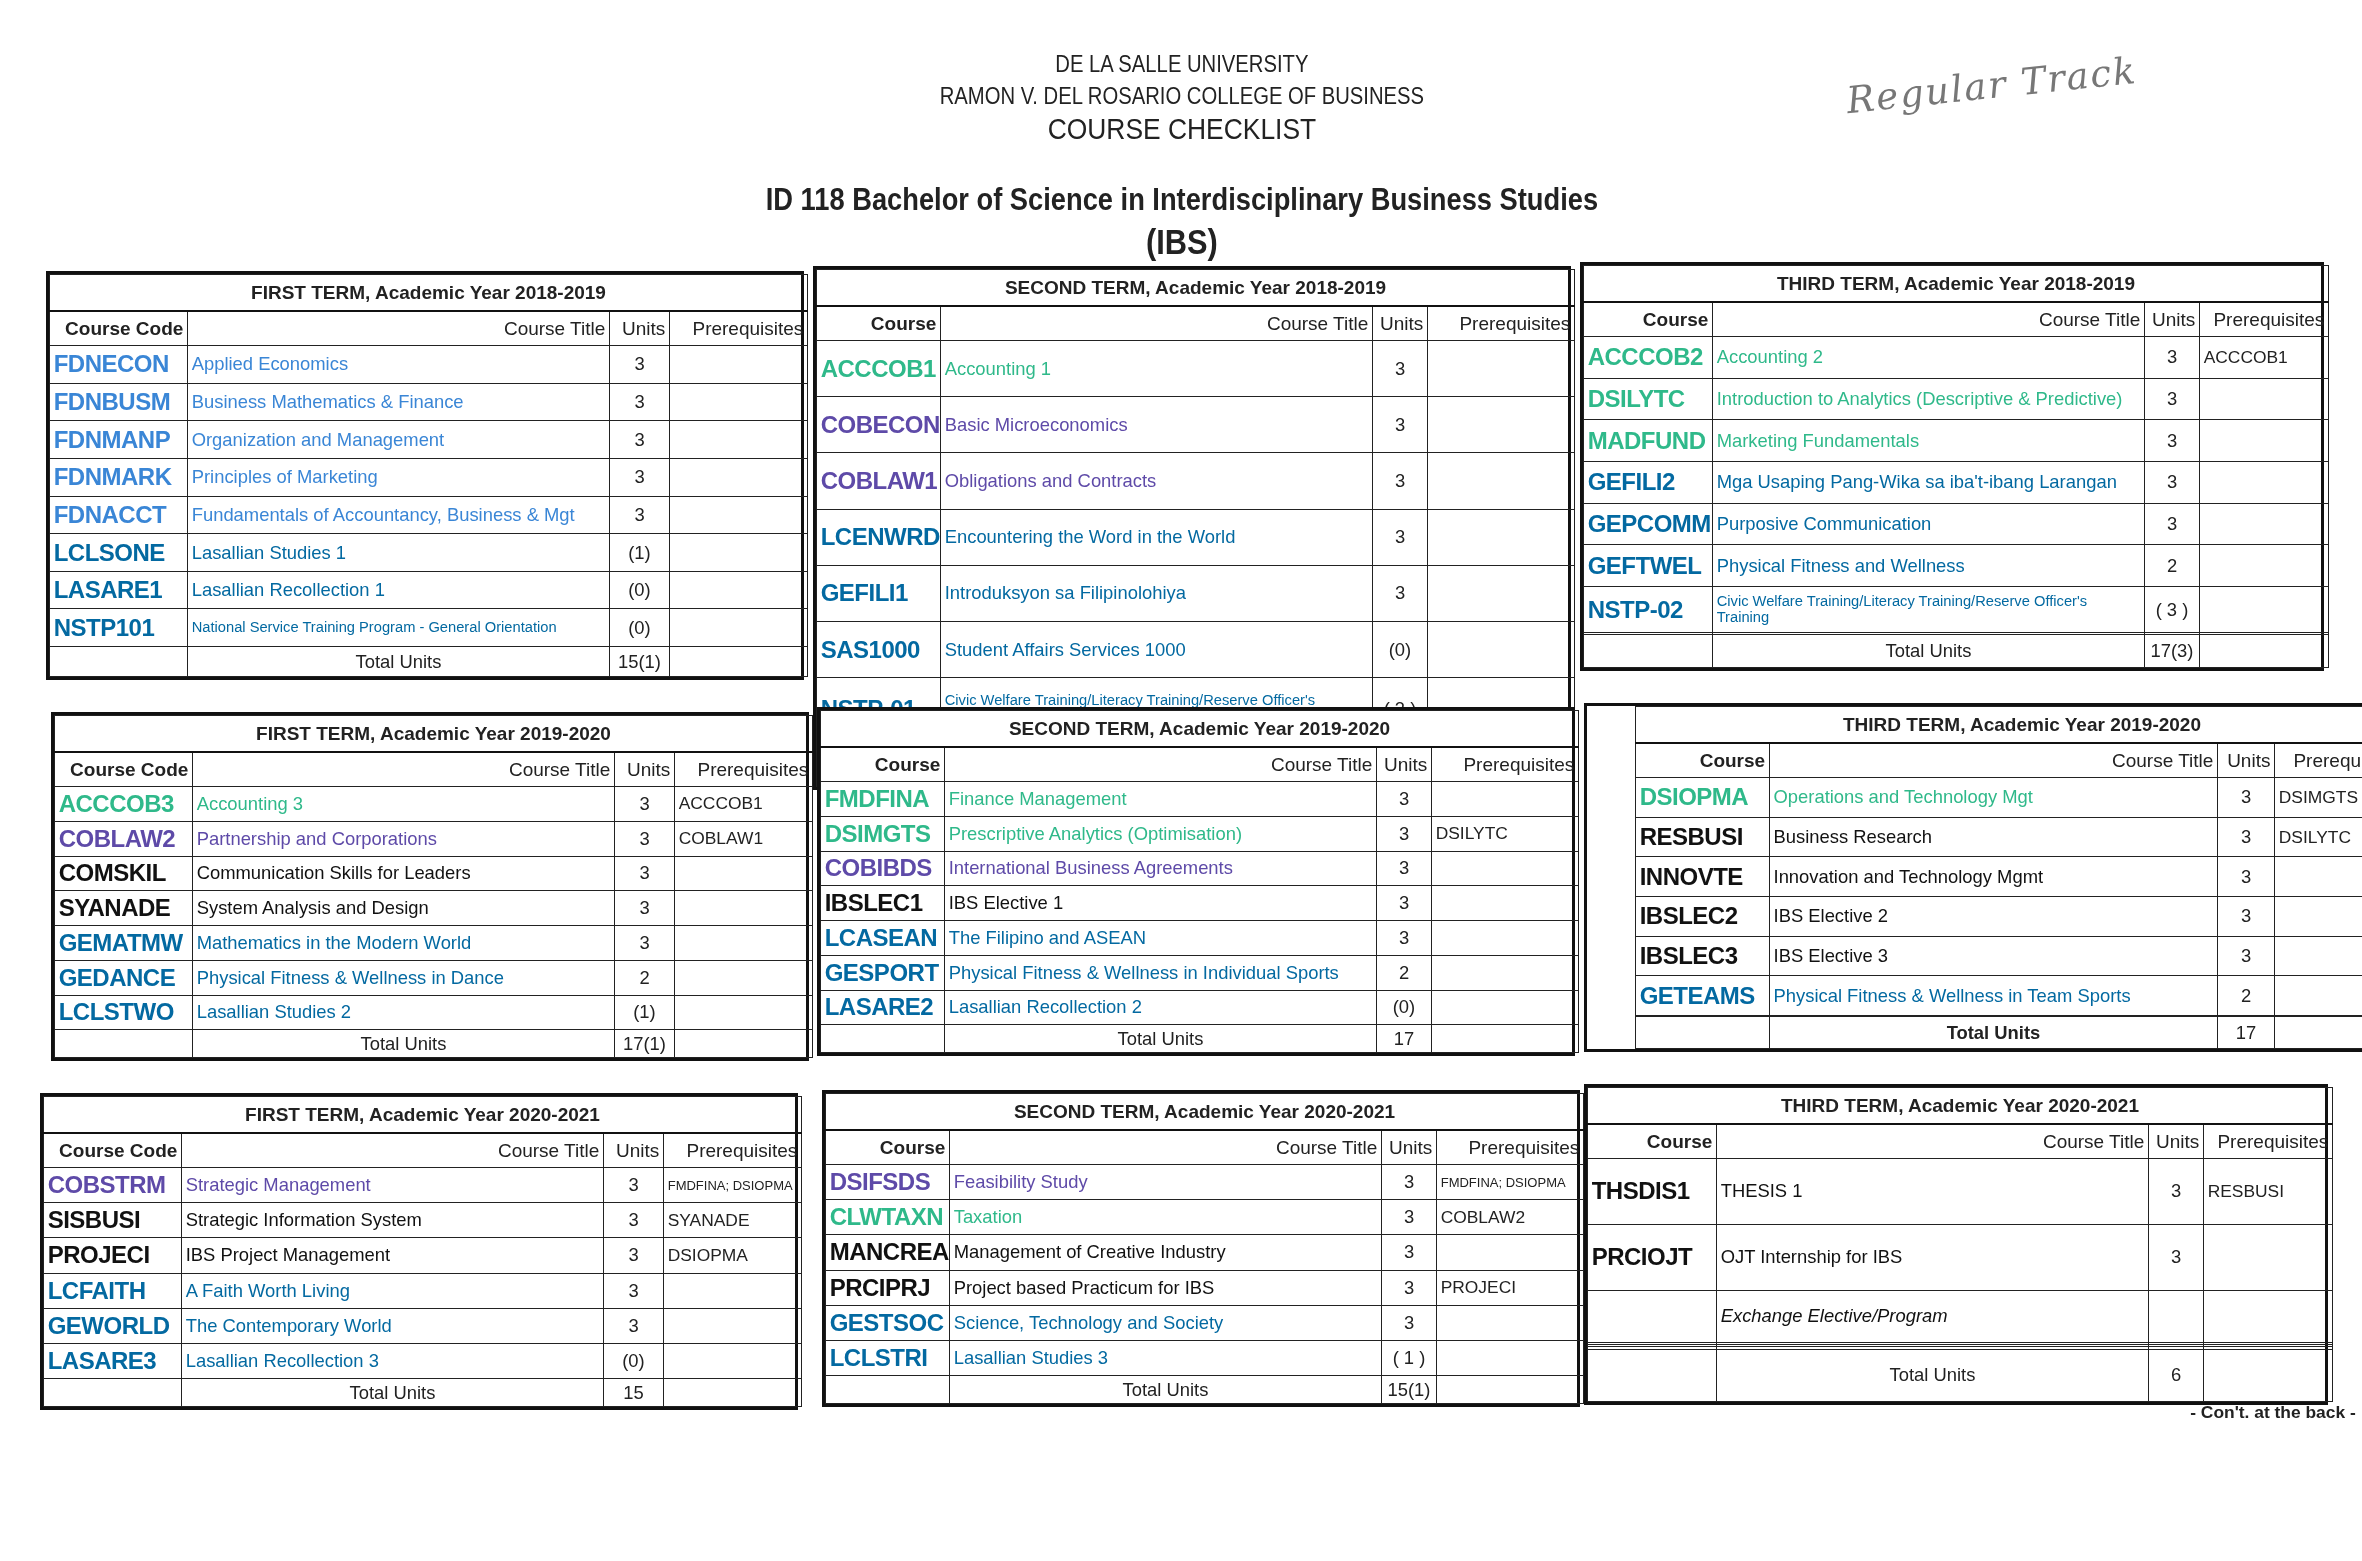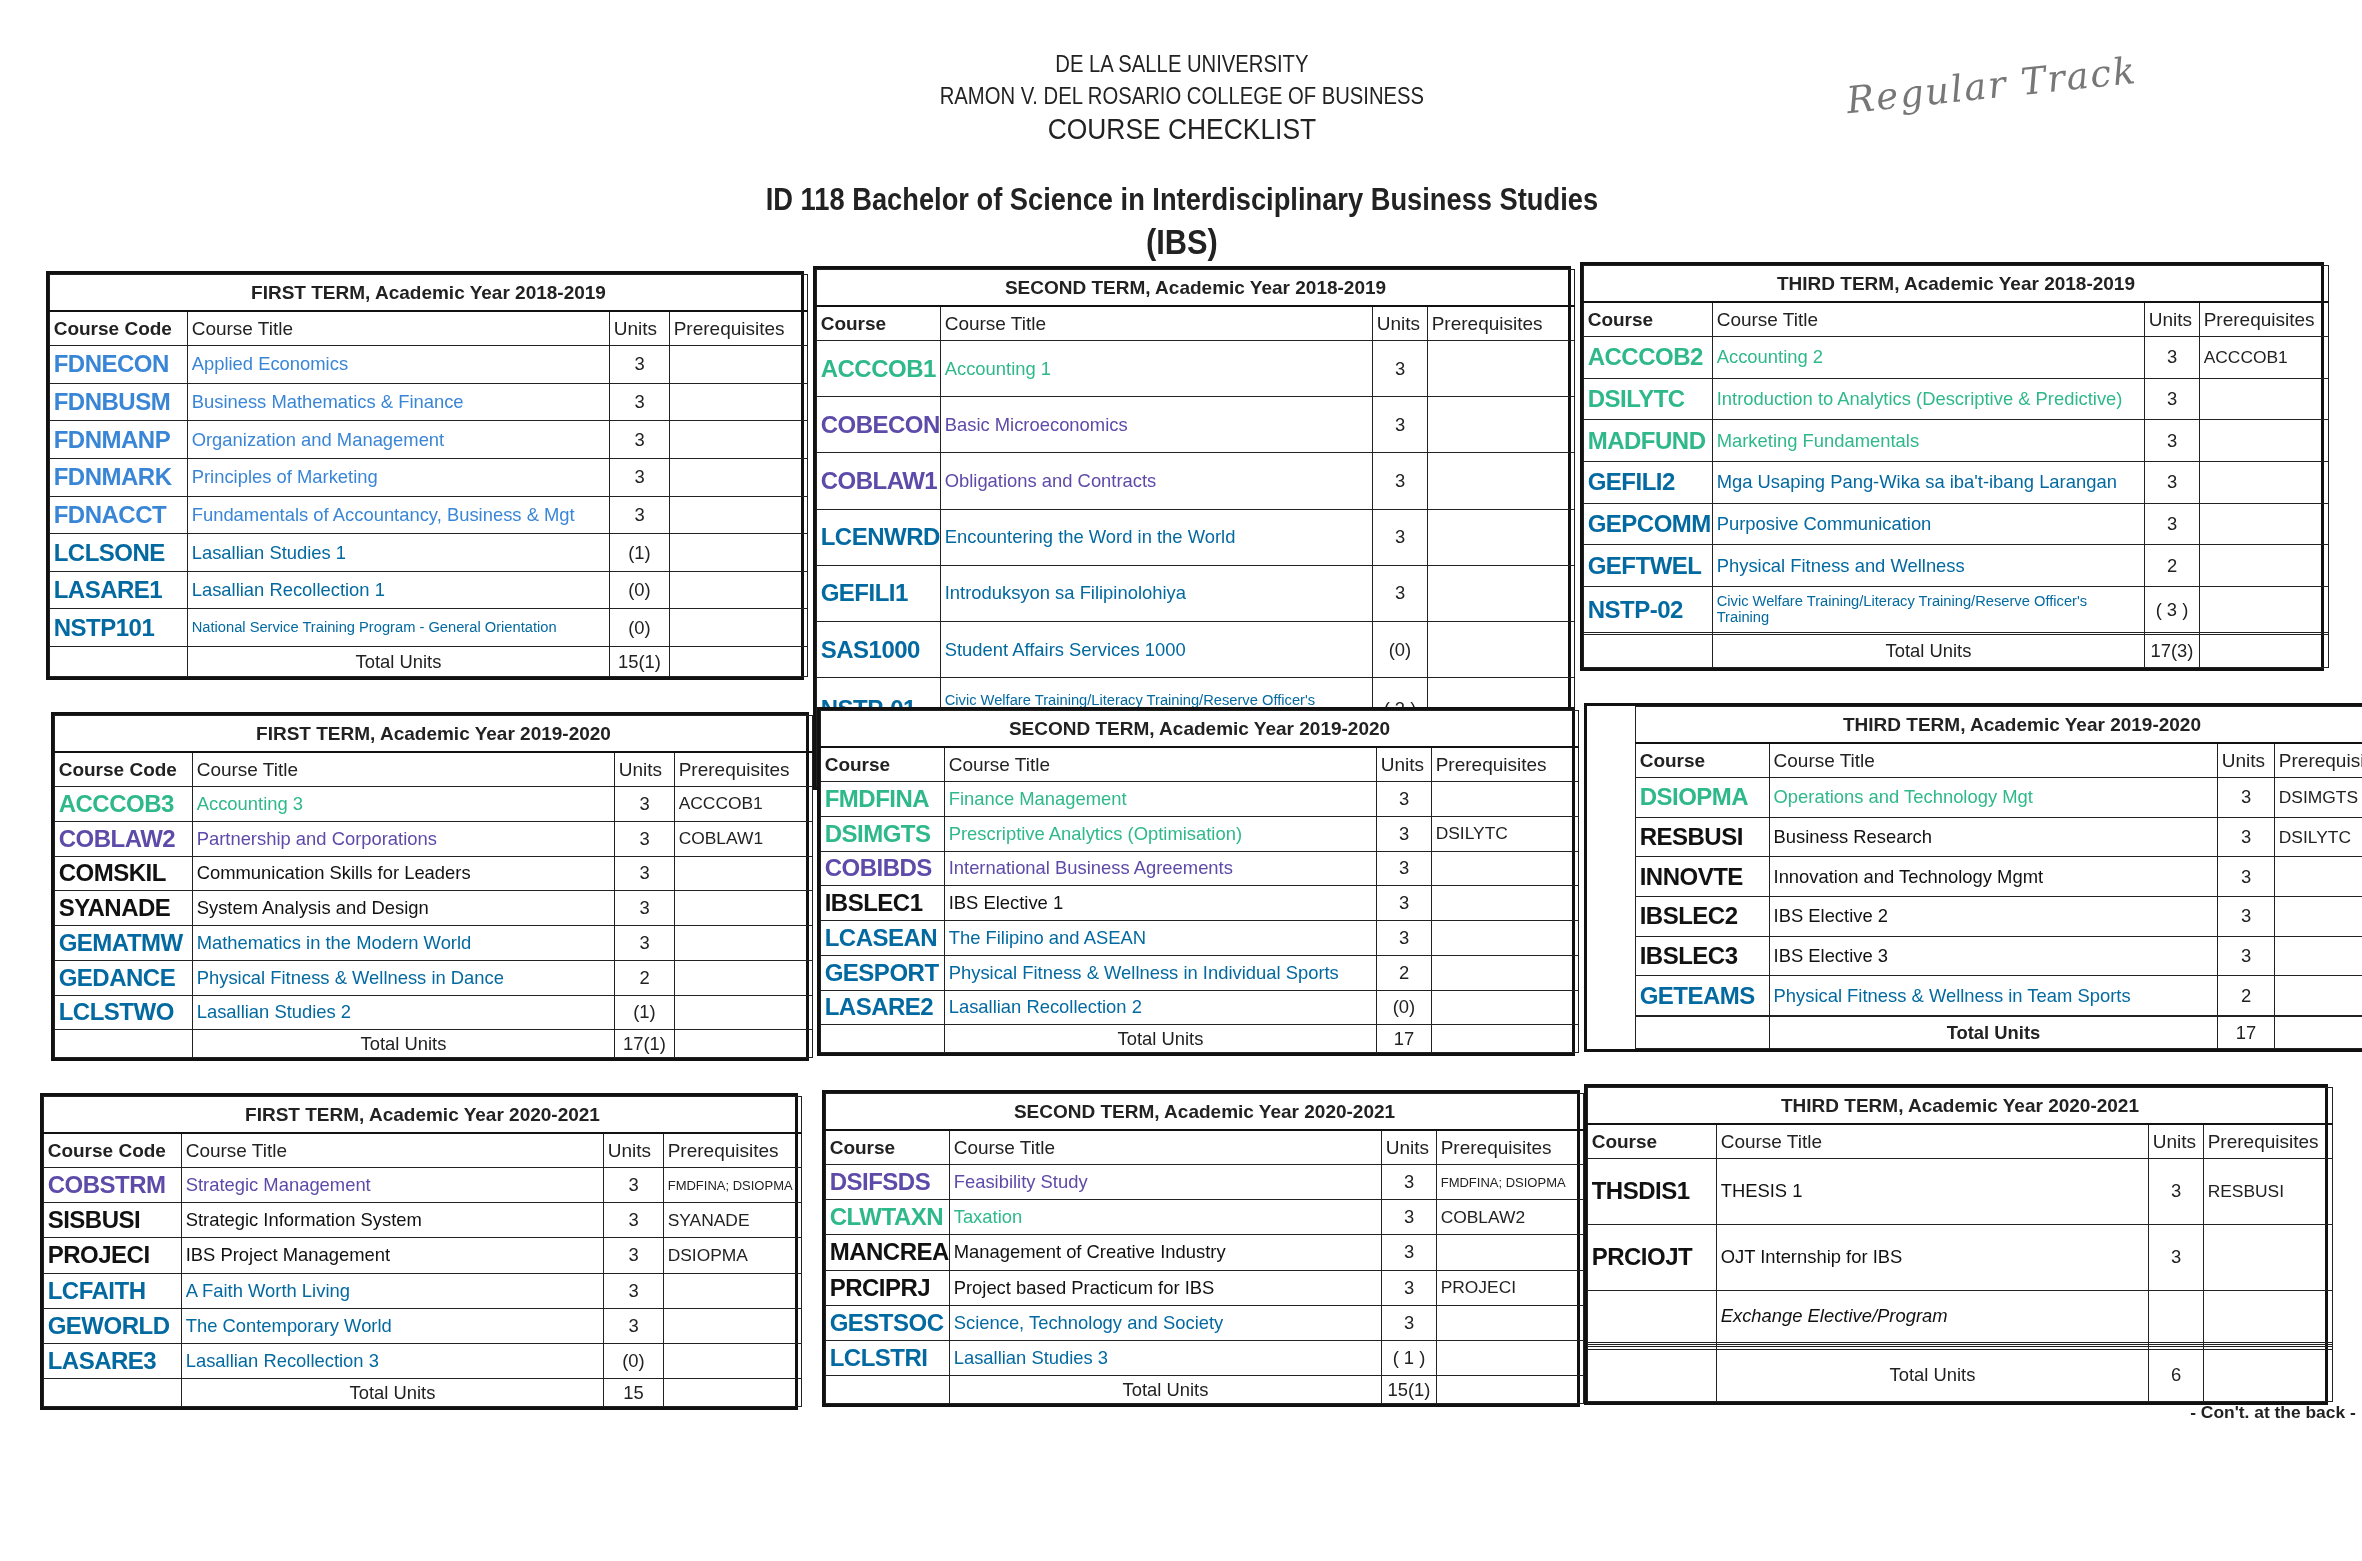--- a/index.html
+++ b/index.html
@@ -8,21 +8,21 @@
   #h1 { top:51px; font-size:23px; }
   #h2 { top:83px; font-size:23px; }
   #h3 { top:112px; font-size:30px; }
   #h4 { top:182px; font-size:31px; font-weight:bold; }
   #h5 { top:222px; font-size:35px; font-weight:bold; }
   .handwriting { position:absolute; left:1846px; top:64px; font-family:"DejaVu Serif", serif; font-style:italic; font-size:37px; color:#777; transform:rotate(-6deg); letter-spacing:1.8px; }
   .term { position:absolute; border:3.7px solid #111; box-sizing:border-box; background:#fff; }
   .term table { border-collapse:collapse; width:100%; height:100%; table-layout:fixed; }
   .term td, .term th { border:1.8px solid #222; padding:0 3.7px; font-weight:normal; overflow:hidden; white-space:nowrap; }
   .term .ttl { text-align:center; font-weight:bold; font-size:19px; height:35px; border-bottom:2.8px solid #111; }
-  .term .colh th { font-size:19px; text-align:left; height:33px; }
+  .term .colh th { font-size:19px; text-align:right; height:33px; }
   .term .colh th.code { font-weight:bold; }
   .term td.code { font-size:24px; font-weight:bold; letter-spacing:-0.5px; }
   .term td.title { font-size:18.4px; }
   .term td.units { font-size:18.4px; text-align:center; }
   .term td.pre { font-size:17.4px; }
   .term td.pre.small { font-size:13px; }
   .term td.title.small { font-size:14.7px; white-space:normal; line-height:15.6px; }
   .term tr.total td { font-size:18.4px; text-align:center; }
   .term tr.total td.tl-bold { font-weight:bold; }
   .c-blue { color:#3a86d6;margin-left:34px; }

